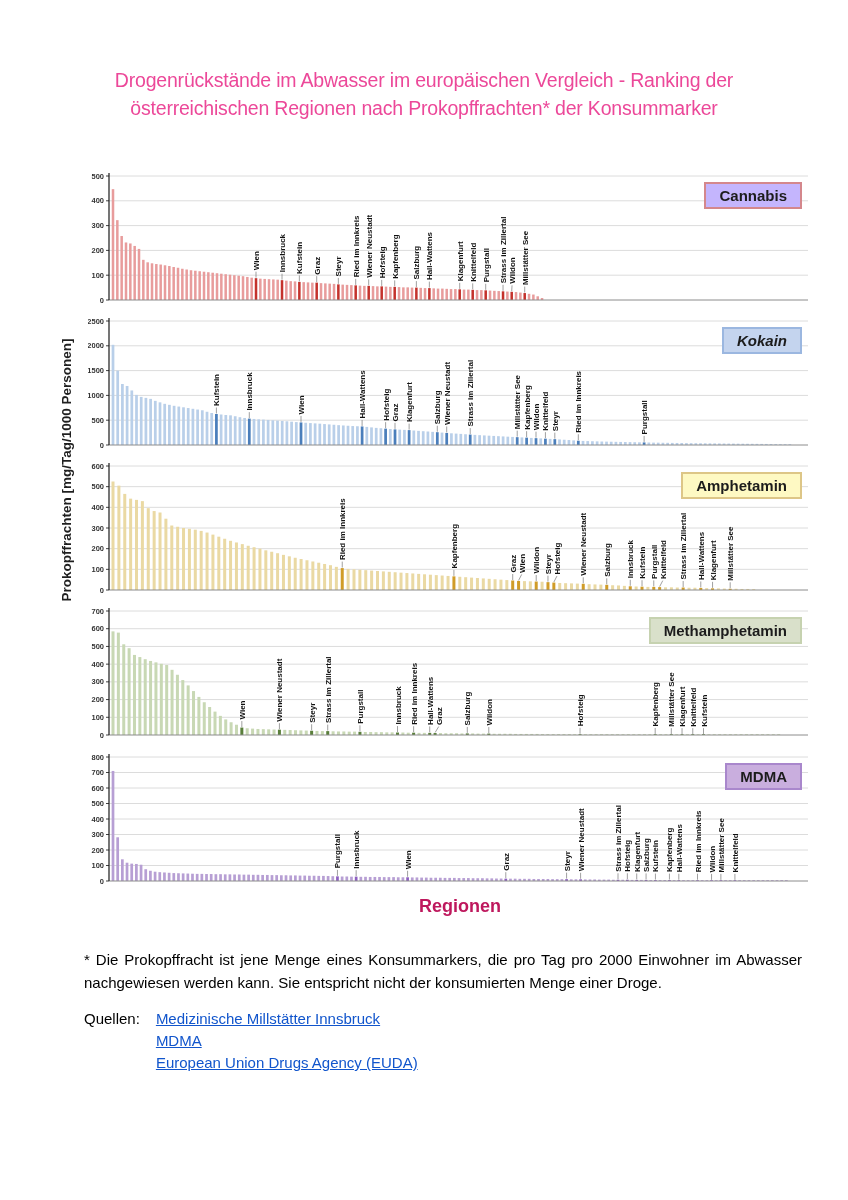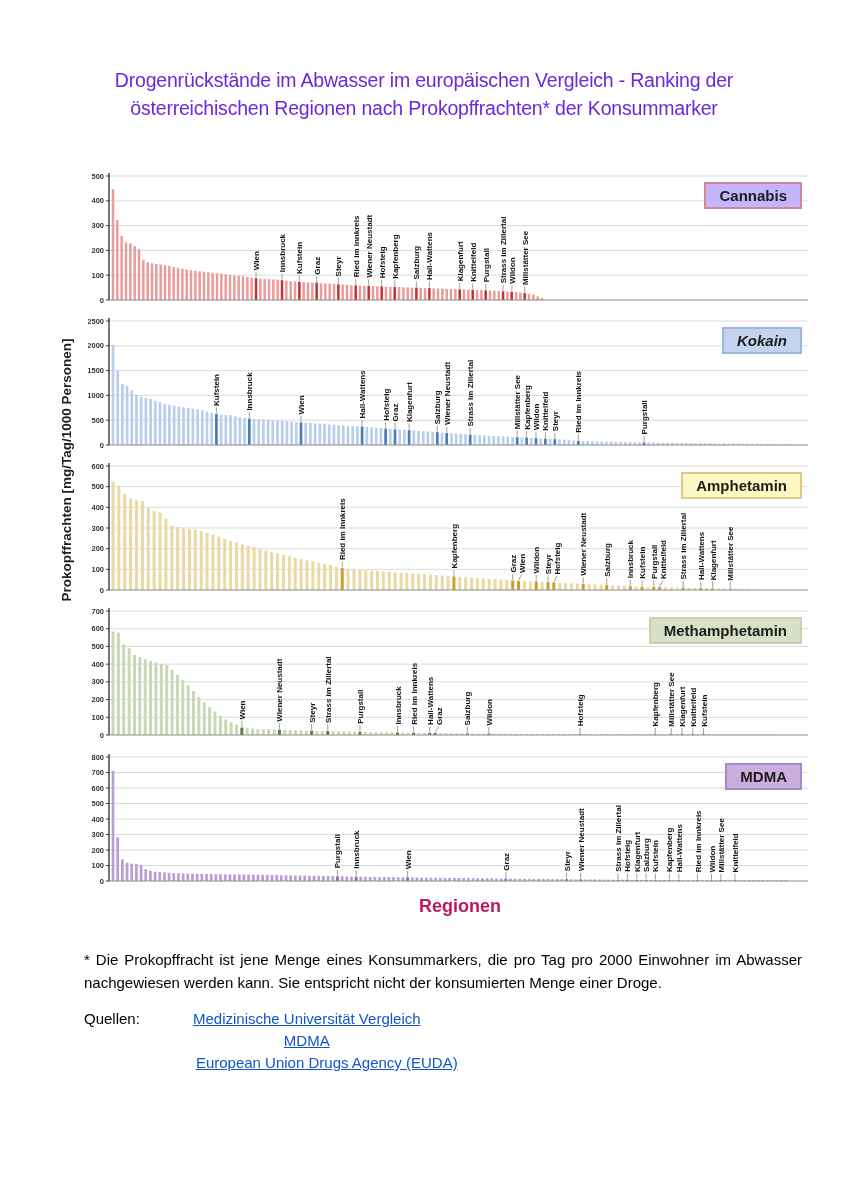--- a/index.html
+++ b/index.html
@@ -1,32 +1,32 @@
 <!DOCTYPE html>
 <html><head>
 <meta charset="utf-8">
 <style>
   html,body { margin:0; padding:0; background:#ffffff; }
   .page { position:relative; width:848px; height:1200px; background:#ffffff;
           font-family:"Liberation Sans", sans-serif; overflow:hidden; }
   .title { position:absolute; top:66px; left:20px; right:20px; text-align:center;
-           font-size:19.5px; line-height:28px; color:#6d28d9; letter-spacing:-0.2px; }
+           font-size:19.5px; line-height:28px; color:#ec4899; letter-spacing:-0.2px; }
   .ylabel { position:absolute; top:470px; left:66px; transform:translate(-50%,-50%) rotate(-90deg);
             white-space:nowrap; font-weight:bold; font-size:13.5px; color:#1f1f1f; }
   .charts { position:absolute; top:0; left:0; width:848px; height:900px; }
   .chart-row { position:absolute; left:88px; width:728px; height:146px; }
   .chart-row svg { position:absolute; top:0; left:0; }
   svg text { font-family:"Liberation Sans", sans-serif; }
   .legend { position:absolute; right:14px; top:12px; font-weight:bold; font-size:15px;
             padding:3px 13px; border:2px solid; color:#1c1c1c; white-space:nowrap; }
   .xlabel { position:absolute; top:896px; left:110px; width:700px; text-align:center;
             font-weight:bold; font-size:18px; color:#be185d; }
   .footnote { position:absolute; top:949px; left:84px; width:718px; font-size:15px;
               line-height:1.5; text-align:justify; color:#000; }
-  .sources { position:absolute; top:1010px; left:84px; font-size:15px; display:flex; gap:16px; color:#000;text-align:center; }
+  .sources { position:absolute; top:1010px; left:84px; font-size:15px; display:flex; gap:16px; color:#000; }
   .sources .links { display:flex; flex-direction:column; gap:5px; }
   .sources a { text-decoration:underline; }
 </style>
 </head>
 <body>
 
 <div class="page">
   <div class="title">
     <div>Drogenrückstände im Abwasser im europäischen Vergleich - Ranking der</div>
     <div>österreichischen Regionen nach Prokopffrachten*  der Konsummarker</div>
@@ -970,18 +970,18 @@
       </div>
     </div>
 
   <div class="xlabel">Regionen</div>
 
   <div class="footnote">*  Die Prokopffracht ist jene Menge eines Konsummarkers, die pro Tag pro 2000 Einwohner im Abwasser nachgewiesen werden kann. Sie entspricht nicht der konsumierten Menge einer Droge.</div>
 
   <div class="sources">
     <span>Quellen:</span>
     <span class="links">
-      <a href="#" style="color: rgb(17, 85, 204);">Medizinische Universität Vergleich</a>
+      <a href="#" style="color: rgb(17, 85, 204);">Medizinische Millstätter Innsbruck</a>
       <a href="#" style="color: rgb(17, 85, 204);">MDMA</a>
-      <a href="#" style="color: rgb(17, 85, 204); margin-left: 40px;">European Union  Drugs Agency (EUDA)</a>
+      <a href="#" style="color: rgb(17, 85, 204);">European Union  Drugs Agency (EUDA)</a>
     </span>
   </div>
 </div>
 
 </body></html>

